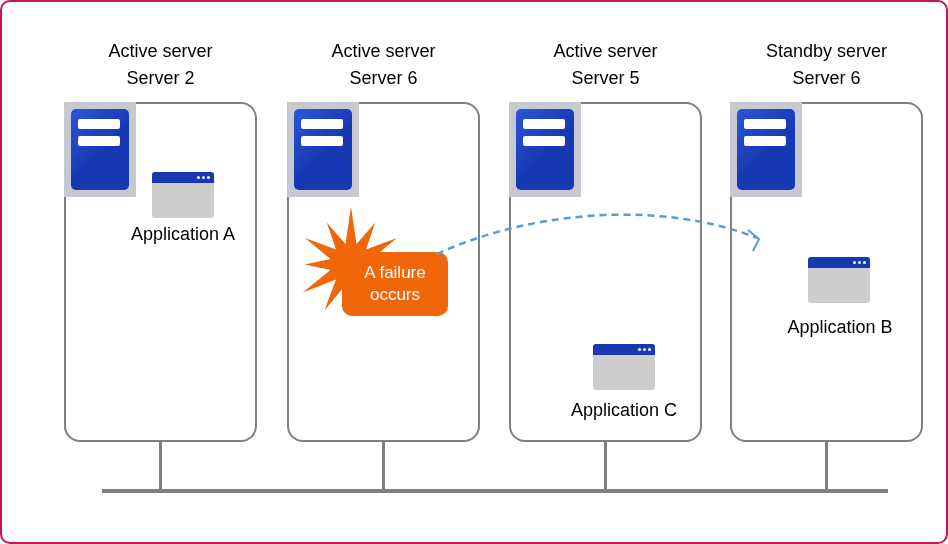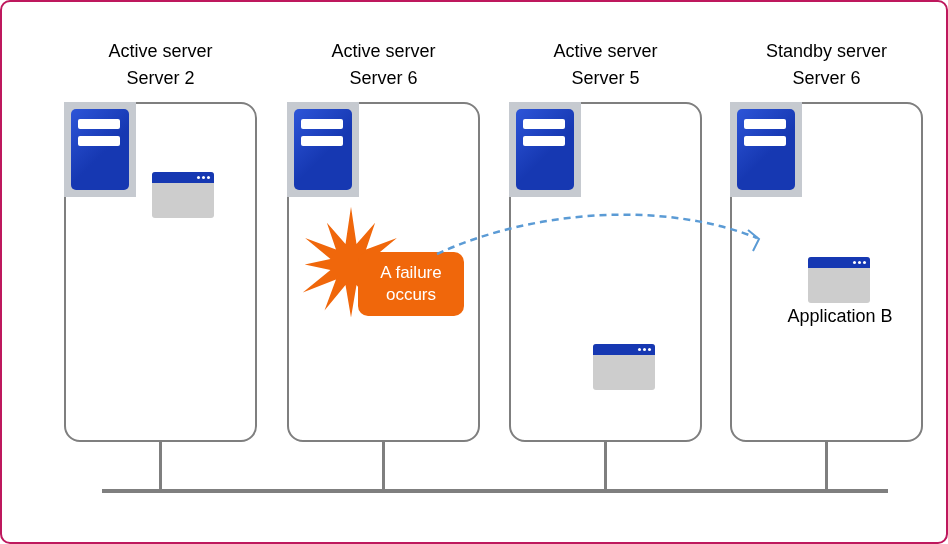--- a/index.html
+++ b/index.html
@@ -45,21 +45,21 @@
     height:11px;background:var(--server-blue,#1638B2);
     display:flex;justify-content:flex-end;align-items:center;gap:2px;padding-right:4px;
   }
   .app-dot{width:3px;height:3px;border-radius:50%;background:#fff;}
   .app-label{
     position:absolute;width:170px;text-align:center;font-size:18px;color:#000;
   }
   .burst-svg{position:absolute;left:300px;top:195px;width:98px;height:135px;z-index:1;}
   .burst-shape{fill:var(--accent-orange,#F0670B);}
   .failure-label{
-    position:absolute;left:356px;top:250px;width:106px;height:64px;z-index:2;
+    position:absolute;left:340px;top:250px;width:106px;height:64px;z-index:2;
     background:var(--accent-orange,#F0670B);color:#fff;border-radius:10px;
     display:flex;align-items:center;justify-content:center;text-align:center;
     font-size:17px;line-height:22px;padding:4px;
   }
   .failover-arrow{position:absolute;left:425px;top:198px;width:345px;height:70px;z-index:3;overflow:visible;}
   .arrow-path{stroke:var(--arrow-blue,#5B9BD5);stroke-width:2.5;fill:none;stroke-dasharray:7 5;}
   .arrow-head{stroke:var(--arrow-blue,#5B9BD5);stroke-width:2;fill:none;}
   .net-connector{
     position:absolute;top:438px;width:3px;height:50px;background:var(--line-gray,#7F7F7F);
   }
@@ -83,20 +83,21 @@
       <div class="server-bar b2"></div>
     </div>
   </div>
   <div class="app-icon" style="left:150px;top:170px">
     <div class="app-titlebar">
       <span class="app-dot"></span>
         <span class="app-dot"></span>
         <span class="app-dot"></span>
     </div>
   </div>
+  <div class="app-label" style="left:96px;top:222px">Application A</div>
 
   <div class="server-title" style="left:265px">
     <div>Active server</div>
     <div>Server 6</div>
   </div>
   <div class="server-box" style="left:285px"></div>
   <div class="server-icon" style="left:285px">
     <div class="server-chassis">
       <div class="server-bar b1"></div>
       <div class="server-bar b2"></div>
@@ -118,40 +119,41 @@
       <div class="server-bar b2"></div>
     </div>
   </div>
   <div class="app-icon" style="left:591px;top:342px">
     <div class="app-titlebar">
       <span class="app-dot"></span>
         <span class="app-dot"></span>
         <span class="app-dot"></span>
     </div>
   </div>
+  <div class="app-label" style="left:537px;top:398px">Application C</div>
 
   <div class="server-title" style="left:708px">
     <div>Standby server</div>
     <div>Server 6</div>
   </div>
   <div class="server-box" style="left:728px"></div>
   <div class="server-icon" style="left:728px">
     <div class="server-chassis">
       <div class="server-bar b1"></div>
       <div class="server-bar b2"></div>
     </div>
   </div>
   <div class="app-icon" style="left:806px;top:255px">
     <div class="app-titlebar">
       <span class="app-dot"></span>
         <span class="app-dot"></span>
         <span class="app-dot"></span>
     </div>
   </div>
-  <div class="app-label" style="left:753px;top:304px">Application B</div>
+  <div class="app-label" style="left:753px;top:315px">Application B</div>
 
   <svg class="failover-arrow" viewBox="0 0 345 70">
     <path class="arrow-path" d="M 10 54 C 110 8, 240 2, 330 38"></path>
     <path class="arrow-head" d="M 321 30 L 332 39 L 326 51"></path>
   </svg>
 
   <div class="net-connector" style="left:157px"></div>
   <div class="net-connector" style="left:380px"></div>
   <div class="net-connector" style="left:602px"></div>
   <div class="net-connector" style="left:823px"></div>

